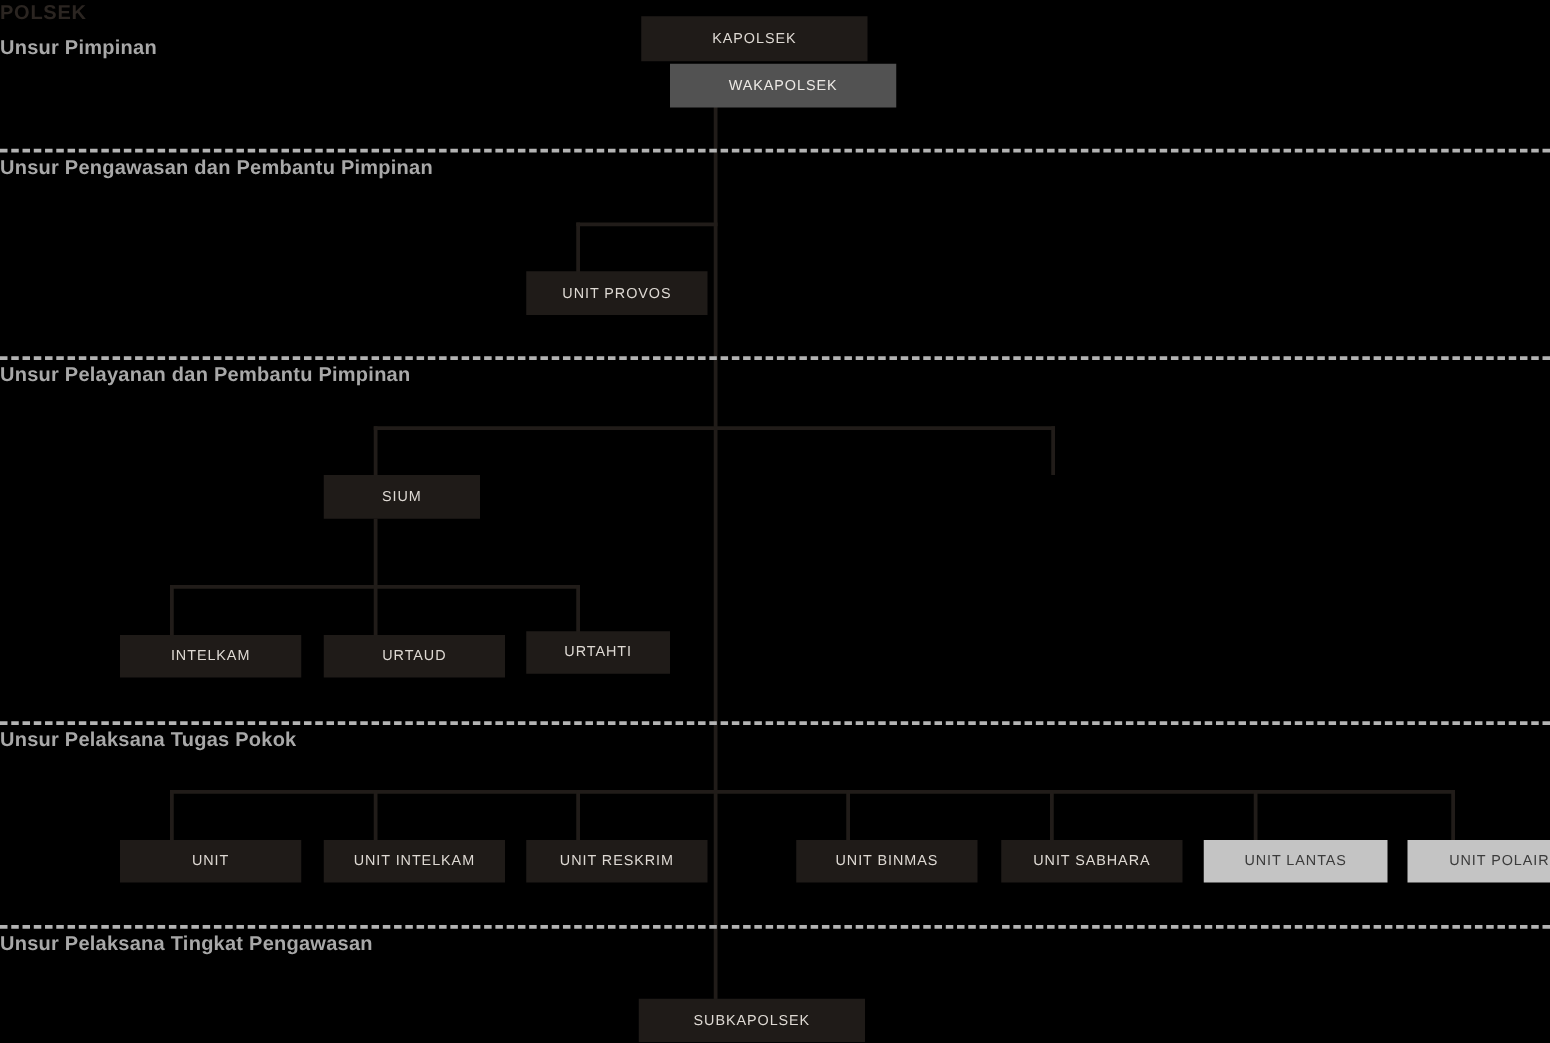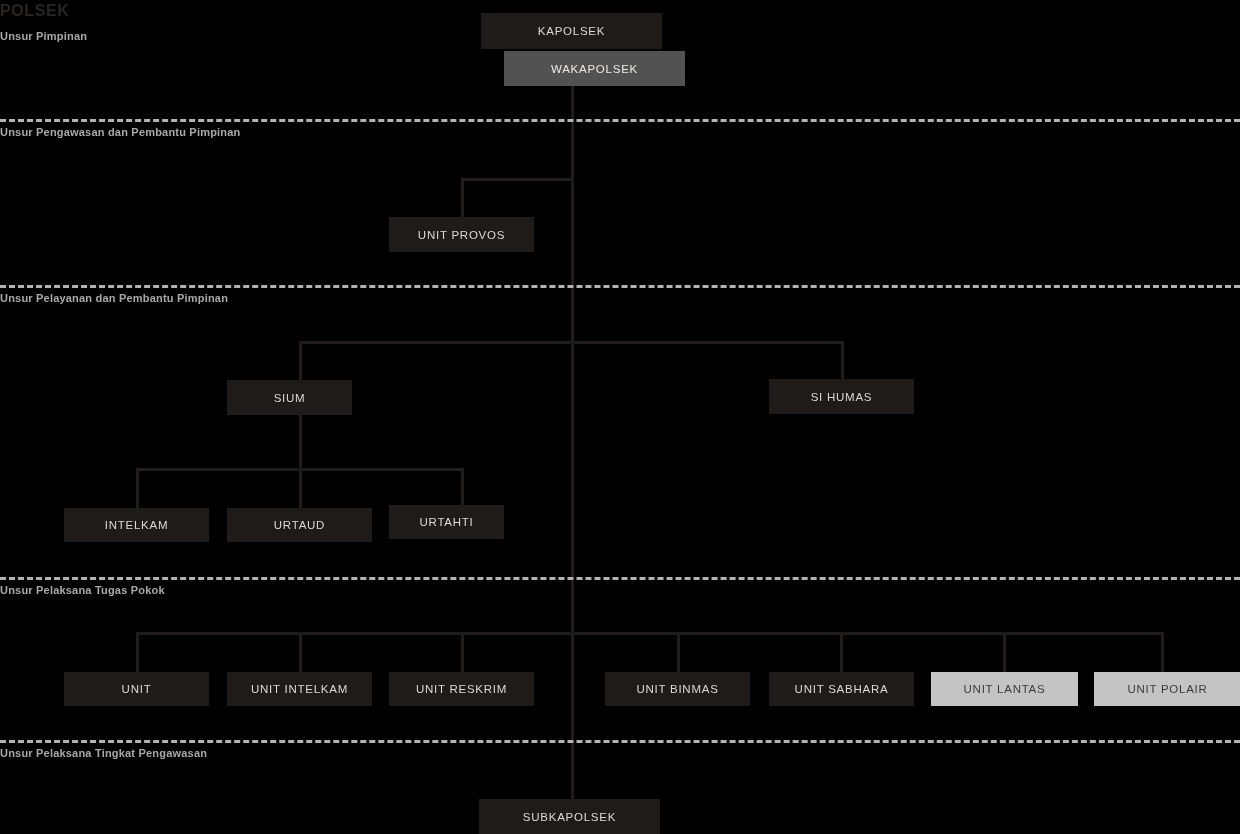--- a/index.html
+++ b/index.html
@@ -29,21 +29,21 @@
     border-top: 3px dashed #b3b3b3;
     border-image: none;
     z-index: 6;
   }
 
   
   .section-label {
     position: absolute;
     left: 0;
     color: #a8a8a8;
-    font-size: 11px;
+    font-size: 16px;
     font-weight: bold;
     letter-spacing: 0.2px;
     white-space: nowrap;
     z-index: 7;
   }
   .brand-label {
     position: absolute;
     left: 0;
     color: #2b2521;
     font-size: 16px;
@@ -67,20 +67,21 @@
     position: absolute;
     box-sizing: border-box;
     display: flex;
     align-items: center;
     justify-content: center;
     font-size: 11.5px;
     letter-spacing: 0.75px;
     text-align: center;
     z-index: 4;
     user-select: none;
+    margin-left: 32px;
   }
   .node.dark {
     background: #1f1b18;
     color: #ded9d3;
   }
   .node.gray {
     background: #525252;
     color: #ece9e5;
   }
   .node.light {
@@ -134,21 +135,20 @@
   <div class="line line-v" style="left:1161px; top:632px; height:40px;"></div>
 
   <div class="node dark" style="left:481px; top:13px; width:181px; height:36px;">KAPOLSEK</div>
 
   <div class="node gray" style="left:504px; top:51px; width:181px; height:35px;">WAKAPOLSEK</div>
 
   <div class="node dark" style="left:389px; top:217px; width:145px; height:35px;">UNIT PROVOS</div>
 
   <div class="node dark" style="left:227px; top:380px; width:125px; height:35px;">SIUM</div>
 
-  <div class="node dark" style="left:769px; top:379px; width:145px; height:35px;">SI HUMAS</div>
 
   <div class="node dark" style="left:64px; top:508px; width:145px; height:34px;">INTELKAM</div>
 
   <div class="node dark" style="left:227px; top:508px; width:145px; height:34px;">URTAUD</div>
 
   <div class="node dark" style="left:389px; top:505px; width:115px; height:34px;">URTAHTI</div>
 
   <div class="node dark" style="left:64px; top:672px; width:145px; height:34px;">UNIT</div>
 
   <div class="node dark" style="left:227px; top:672px; width:145px; height:34px;">UNIT INTELKAM</div>

